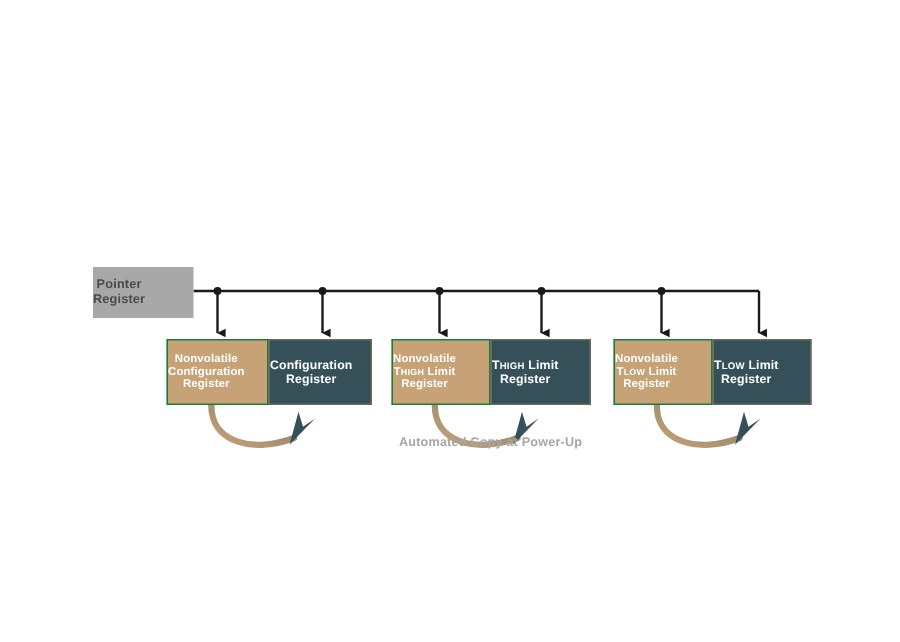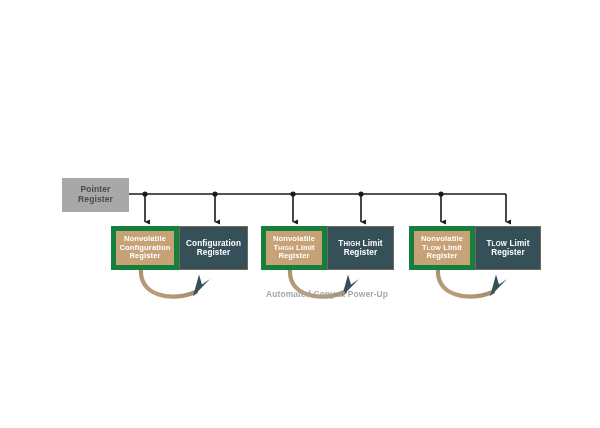--- a/index.html
+++ b/index.html
@@ -24,35 +24,34 @@
     left: 0;
     top: 0;
     width: 600px;
     height: 428px;
   }
   .box {
     position: absolute;
     box-sizing: border-box;
     display: flex;
     align-items: center;
-    justify-content: center;
     text-align: center;
     line-height: 1.12;
     letter-spacing: 0.1px;
   }
   .box-pointer {
     background: #a8a8a8;
     color: #4a4a4a;
     font-size: 8.5px;
     font-weight: bold;
   }
   .box-nv {
     background: #c7a277;
     color: #ffffff;
-    border: 5px solid #15803d;
+    border: 1px solid #15803d;
     font-size: 7.6px;
     font-weight: bold;
   }
   .box-vol {
     background: #36505a;
     color: #ffffff;
     border: 1px solid #6e6a56;
     font-size: 8.2px;
     font-weight: bold;
   }

